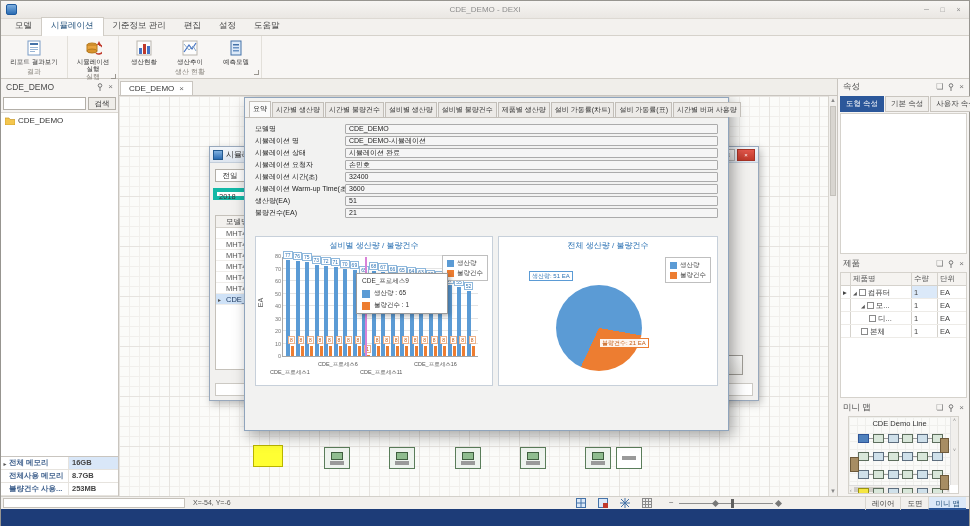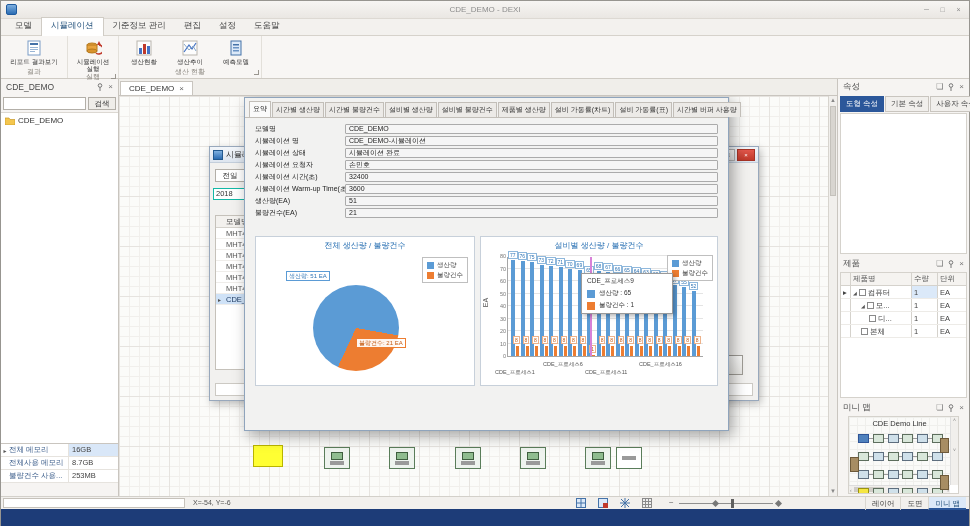--- a/index.html
+++ b/index.html
@@ -35,21 +35,21 @@
 .panel-header{height:16px;display:flex;align-items:center;padding:0 5px;font-size:8.5px;color:#4a4a4a;flex:none;}
 .ph-icons{margin-left:auto;display:flex;gap:4px;align-items:center;color:#777;font-size:8px;line-height:8px;}
 .dock-tabs{display:flex;padding:1px 2px;gap:1px;flex:none;}
 .dock-tab{padding:2px 5px;font-size:7.5px;background:#f1efec;border:1px solid #c9c5bf;color:#444;white-space:nowrap;}
 .dock-tab.active{background:#2b579a;color:#fff;border-color:#2b579a;}
 .search-row{display:flex;padding:2px;gap:2px;flex:none;}
 .search-input{flex:1;height:13px;background:#fff;border:1px solid #b3afa8;}
 .search-btn{width:28px;height:13px;font-size:7.5px;background:#efede9;border:1px solid #b3afa8;text-align:center;line-height:11px;color:#333;}
 .tree{flex:1;background:#fff;border-top:1px solid #dcd8d2;padding:3px 4px;font-size:8px;color:#333;}
 .tree-item{display:flex;gap:3px;align-items:center;}
-.stats{border-top:1px solid #c9c5bf;background:#fff;margin-bottom:13px;flex:none;}
+.stats{border-top:1px solid #c9c5bf;background:#fff;flex:none;font-weight:bold;}
 .stat-row{display:flex;height:13px;border-bottom:1px solid #e6e3de;font-size:7.5px;color:#41628e;align-items:center;}
 .stat-marker{width:8px;font-size:6px;color:#555;text-align:center;}
 .stat-label{flex:1;white-space:nowrap;overflow:hidden;}
 .stat-value{width:50px;padding-left:3px;border-left:1px solid #e6e3de;height:100%;line-height:12px;color:#444;}
 .stat-row.sel .stat-value{background:#d9e7f8;}
 
 .center{flex:1;display:flex;flex-direction:column;position:relative;min-width:0;}
 .doc-tabstrip{height:17px;background:#f0eeea;border-bottom:1px solid #c9c5bf;display:flex;align-items:flex-end;padding-left:1px;flex:none;}
 .doc-tab{display:flex;align-items:center;gap:5px;background:#fff;border:1px solid #c9c5bf;border-bottom:none;padding:2px 8px;font-size:8px;color:#333;}
 .doc-close{font-size:8px;color:#666;}
@@ -68,21 +68,21 @@
 .mbase{width:14px;height:4px;background:#9a9a9a;}
 
 
 .back-dialog{position:absolute;left:90px;top:50px;width:550px;height:255px;background:#f2f1ef;border:1px solid #98a8bc;box-shadow:2px 3px 8px rgba(0,0,0,.25);z-index:1;}
 .bd-titlebar{height:16px;background:linear-gradient(#f3f6fa,#dde5ef);border-bottom:1px solid #c3cedb;display:flex;align-items:center;padding:0 3px;font-size:8px;color:#333;}
 .bd-icon{width:10px;height:10px;background:linear-gradient(#7fb0e0,#2b6cb3);border:1px solid #22598f;margin-right:3px;}
 .bd-controls{margin-left:auto;display:flex;gap:2px;}
 .bd-btn{width:14px;height:12px;background:linear-gradient(#fdfdfd,#e6e6e6);border:1px solid #b5b5b5;font-size:6px;line-height:11px;text-align:center;color:#555;}
 .bd-btn.close{width:18px;background:linear-gradient(#e2574c,#c0392b);border-color:#a63326;color:#fff;}
 .bd-period{position:absolute;left:5px;top:22px;width:30px;height:13px;background:#fff;border:1px solid #b3afa8;font-size:7.5px;text-align:center;line-height:12px;color:#333;}
-.bd-year{position:absolute;left:3px;top:41px;width:36px;height:12px;background:#fff;border:1px solid #14b8a6;font-size:7.5px;padding-left:2px;color:#333;}
+.bd-year{position:absolute;left:3px;top:41px;width:36px;height:12px;background:#fff;border:4px solid #14b8a6;font-size:7.5px;padding-left:2px;color:#333;}
 .bd-table{position:absolute;left:5px;top:68px;width:190px;bottom:30px;background:#fff;border:1px solid #c5c1ba;font-size:7.5px;color:#555;}
 .bd-colhead{height:12px;background:#f3f1ee;border-bottom:1px solid #d5d2cc;padding:1px 4px 0 10px;color:#444;}
 .bd-row{height:11px;border-bottom:1px solid #efedea;display:flex;align-items:center;padding-left:2px;white-space:nowrap;overflow:hidden;}
 .bd-row .mk{width:8px;font-size:6px;color:#555;}
 .bd-row.sel{background:#cfe2f7;color:#1f3c64;}
 .bd-bottom{position:absolute;left:5px;right:5px;bottom:4px;height:13px;background:#fff;border:1px solid #ccc9c3;}
 .bd-button{position:absolute;right:15px;bottom:25px;width:48px;height:20px;background:linear-gradient(#fbfbfa,#e9e8e5);border:1px solid #9e9b95;}
 
 
 .dialog{position:absolute;left:125px;top:1px;width:485px;height:334px;background:#f2f2f1;border:1px solid #8fa4bc;box-shadow:4px 5px 14px rgba(0,0,0,.35);z-index:3;}
@@ -431,37 +431,20 @@
                 <div class="form-input">51</div>
               </div>
               <div class="form-row">
                 <div class="form-label">불량건수(EA)</div>
                 <div class="form-input">21</div>
               </div>
             </div>
 
           <div class="charts">
 
-            <div class="chart-panel pie-panel">
-              <div class="chart-title">전체 생산량 / 불량건수</div>
-              <div class="legend" id="pie-legend" style="right:6px;top:20px;">
-                  <div class="legend-row">
-                    <div class="swatch" style="background: rgb(91, 155, 213);"></div>
-                    <div>생산량</div>
-                  </div>
-                  <div class="legend-row">
-                    <div class="swatch" style="background: rgb(237, 125, 49);"></div>
-                    <div>불량건수</div>
-                  </div>
-                </div>
-              <div class="pie" id="pie" style="background: conic-gradient(rgb(91, 155, 213) 0deg, rgb(91, 155, 213) 100deg, rgb(237, 125, 49) 100deg, rgb(237, 125, 49) 205deg, rgb(91, 155, 213) 205deg, rgb(91, 155, 213) 360deg);"></div>
-              <div class="pie-label pl-blue">생산량: 51 EA</div>
-              <div class="pie-label pl-orange">불량건수: 21 EA</div>
-            </div>
-
             <div class="chart-panel bar-panel" id="bar-panel">
               <div class="chart-title">설비별 생산량 / 불량건수</div>
               <div class="legend" id="bar-legend" style="right:4px;top:18px;">
                   <div class="legend-row">
                     <div class="swatch" style="background: rgb(91, 155, 213);"></div>
                     <div>생산량</div>
                   </div>
                   <div class="legend-row">
                     <div class="swatch" style="background: rgb(237, 125, 49);"></div>
                     <div>불량건수</div>
@@ -617,20 +600,37 @@
                   <div class="tt-row">
                     <div class="tt-swatch" style="background: rgb(237, 125, 49);"></div>
                     <div>불량건수 : 1</div>
                   </div>
                 </div>
             <div class="xlab" style="left: 14px; top: 132px;">CDE_프로세스1</div>
                 <div class="xlab" style="left: 62px; top: 124px;">CDE_프로세스6</div>
                 <div class="xlab" style="left: 104px; top: 132px;">CDE_프로세스11</div>
                 <div class="xlab" style="left: 158px; top: 124px;">CDE_프로세스16</div>
               </div>
+
+            <div class="chart-panel pie-panel">
+              <div class="chart-title">전체 생산량 / 불량건수</div>
+              <div class="legend" id="pie-legend" style="right:6px;top:20px;">
+                  <div class="legend-row">
+                    <div class="swatch" style="background: rgb(91, 155, 213);"></div>
+                    <div>생산량</div>
+                  </div>
+                  <div class="legend-row">
+                    <div class="swatch" style="background: rgb(237, 125, 49);"></div>
+                    <div>불량건수</div>
+                  </div>
+                </div>
+              <div class="pie" id="pie" style="background: conic-gradient(rgb(91, 155, 213) 0deg, rgb(91, 155, 213) 100deg, rgb(237, 125, 49) 100deg, rgb(237, 125, 49) 205deg, rgb(91, 155, 213) 205deg, rgb(91, 155, 213) 360deg);"></div>
+              <div class="pie-label pl-blue">생산량: 51 EA</div>
+              <div class="pie-label pl-orange">불량건수: 21 EA</div>
+            </div>
           </div>
 
         </div>
 
         <div class="vscroll">
           <div class="scroll-arrow">▲</div>
           <div class="vthumb"></div>
           <div class="scroll-arrow bottom">▼</div>
         </div>
       </div>

